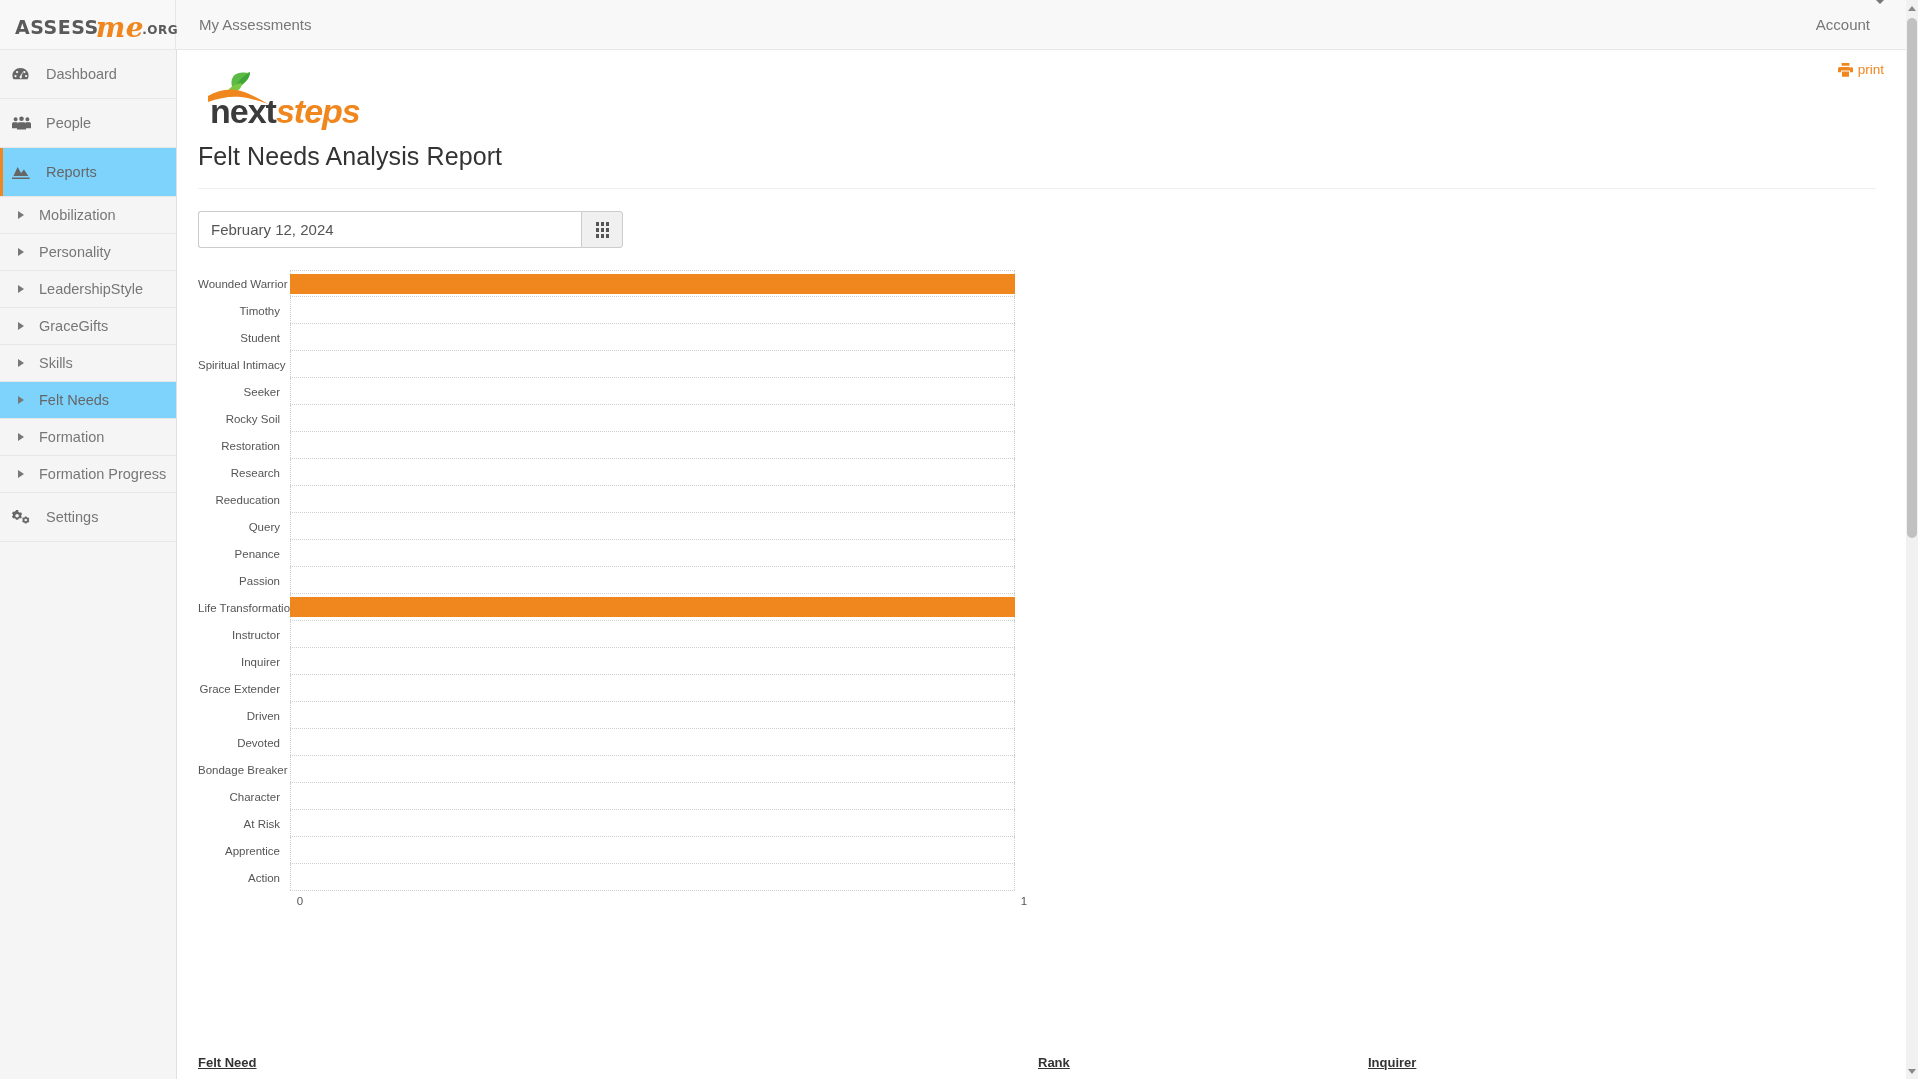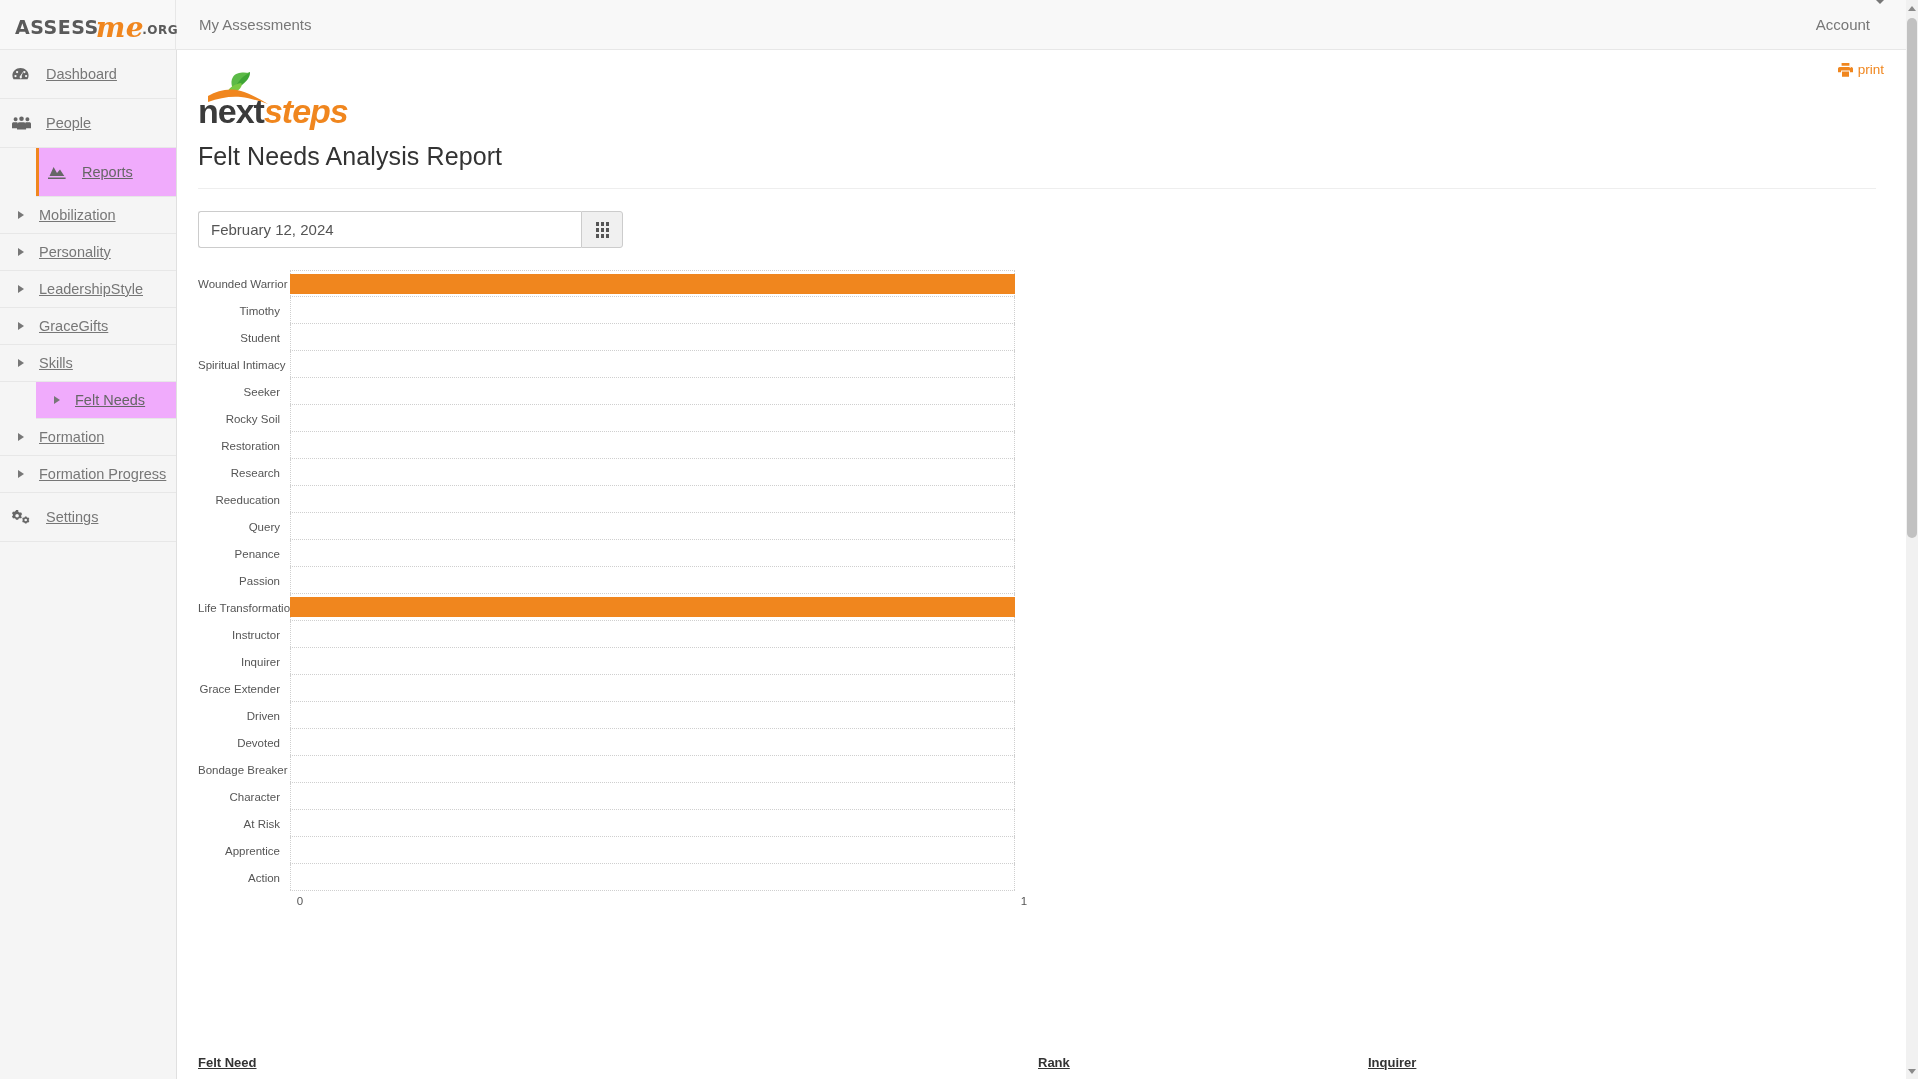--- a/index.html
+++ b/index.html
@@ -69,34 +69,33 @@
     position: relative;
     display: flex; align-items: center;
     height: 37px; padding-left: 12px;
     font-size: 14.5px; color: #777;
     border-bottom: 1px solid #e7e7e7;
     background: #f5f5f5;
     cursor: pointer;
   }
   .side-item.main { height: 49px; }
   .side-item.active {
-    background: #f0abfc;
+    background: #7dd3fc;
     color: #666;
-    margin-left: 36px;
   }
   .side-item.active.main::before {
     content: ""; position: absolute; left: 0; top: 0;
     width: 3px; height: 100%; background: #f0861e;
   }
   .side-ico {
     width: 26px; display: flex; align-items: center;
     color: #666; flex: none;
   }
   .side-ico svg { display: block; }
-  .side-label { padding-left: 8px; white-space: nowrap; text-decoration: underline; }
+  .side-label { padding-left: 8px; white-space: nowrap; }
   .side-sub { padding-left: 18px; }
   .side-sub .side-ico { width: 14px; }
   .side-sub .side-label { padding-left: 7px; }
   .chev {
     display: inline-block; width: 0; height: 0;
     border-top: 4.5px solid transparent;
     border-bottom: 4.5px solid transparent;
     border-left: 6px solid #777;
   }
 
@@ -115,21 +114,21 @@
   }
   .printer-ico { display: block; }
 
   .report-wrap { padding: 22px 0 0 20px; }
   .ns-logo { width: 140px; height: 56px; position: relative; }
   .ns-word {
     position: absolute; left: 0; bottom: 0;
     font-size: 34px; font-weight: bold; letter-spacing: -1px;
     line-height: 1;
   }
-  .ns-next { color: #3b3b3b; }
+  .ns-next { color: #3b3b3b; margin-left: 12px; }
   .ns-steps { color: #f0861e; font-style: italic; }
 
   .page-title {
     font-size: 25px; color: #333; font-weight: normal;
     margin: 14px 0 0 0; letter-spacing: .1px;
   }
   .hr {
     border: 0; border-top: 1px solid #eeeeee;
     margin: 17px 22px 0 0; width: 1678px;
   }

